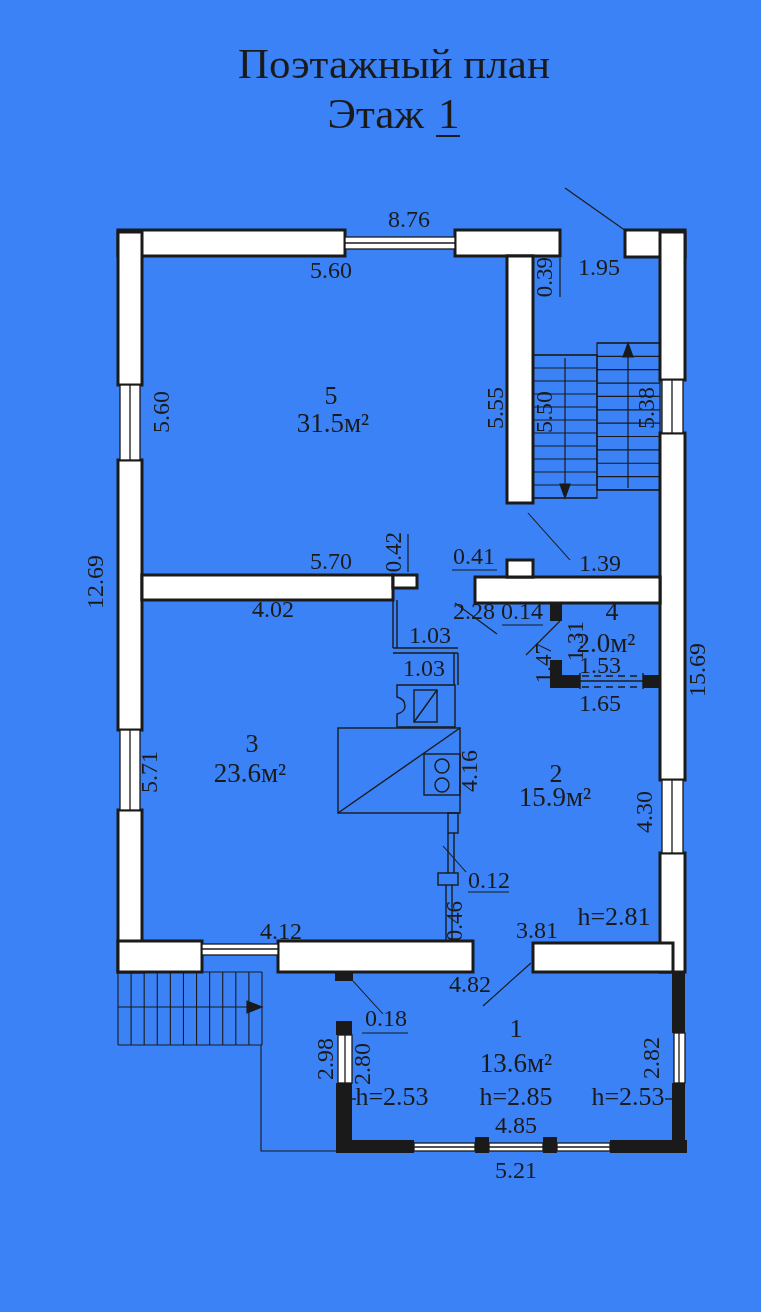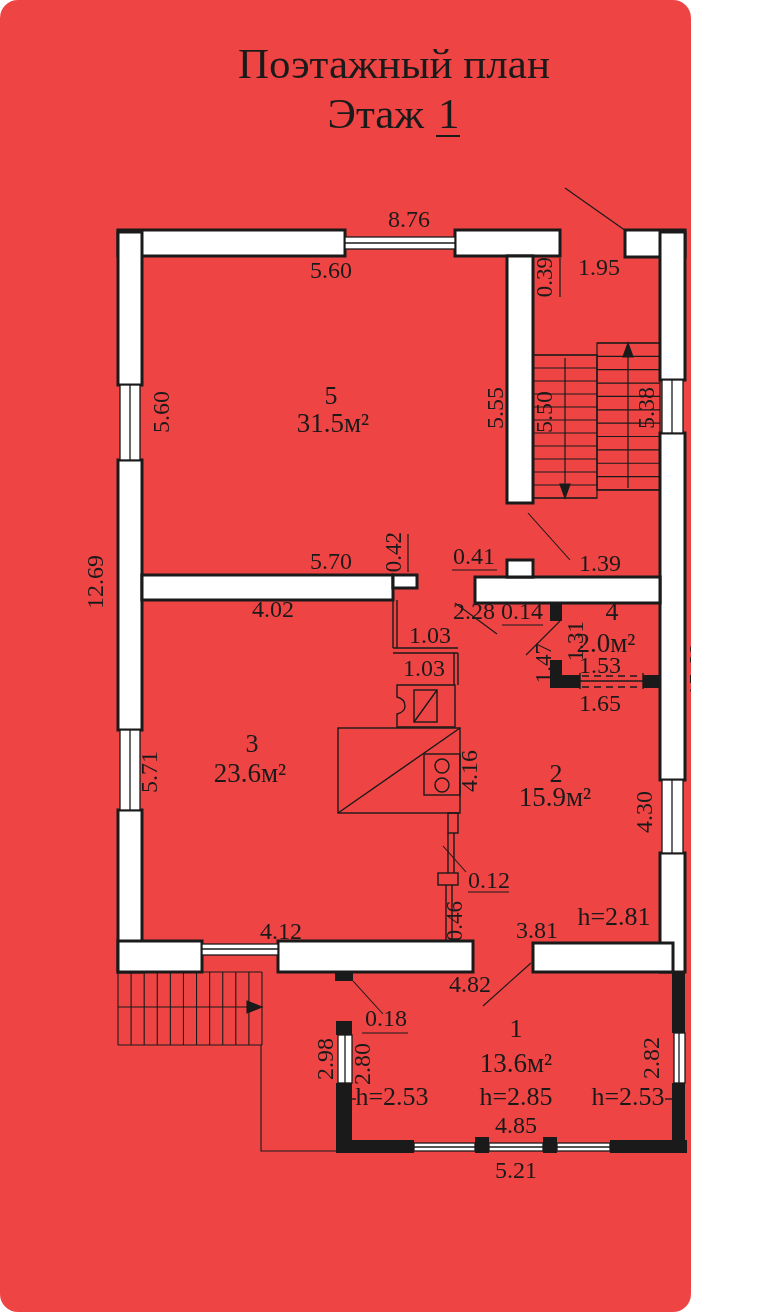--- a/index.html
+++ b/index.html
@@ -1,16 +1,16 @@
 <!DOCTYPE html>
 <html><head>
 <meta charset="utf-8">
 <style>
   html,body{margin:0;padding:0;background:#ffffff;}
-  .page{width:691px;height:1312px;background:#ef4444;position:relative;overflow:hidden;border-radius:18px;}
+  .page{width:761px;height:1312px;background:#3b82f6;position:relative;overflow:hidden;}
   svg{display:block;}
   text{font-family:"Liberation Serif","DejaVu Serif",serif;fill:#1a1a1a;}
   .dim{font-size:24px;}
   .dimsm{font-size:23px;}
   .roomnum{font-size:26px;}
   .roomarea{font-size:27px;}
   .h-label{font-size:26px;}
   .title{font-size:43px;}
 </style>
 </head>

